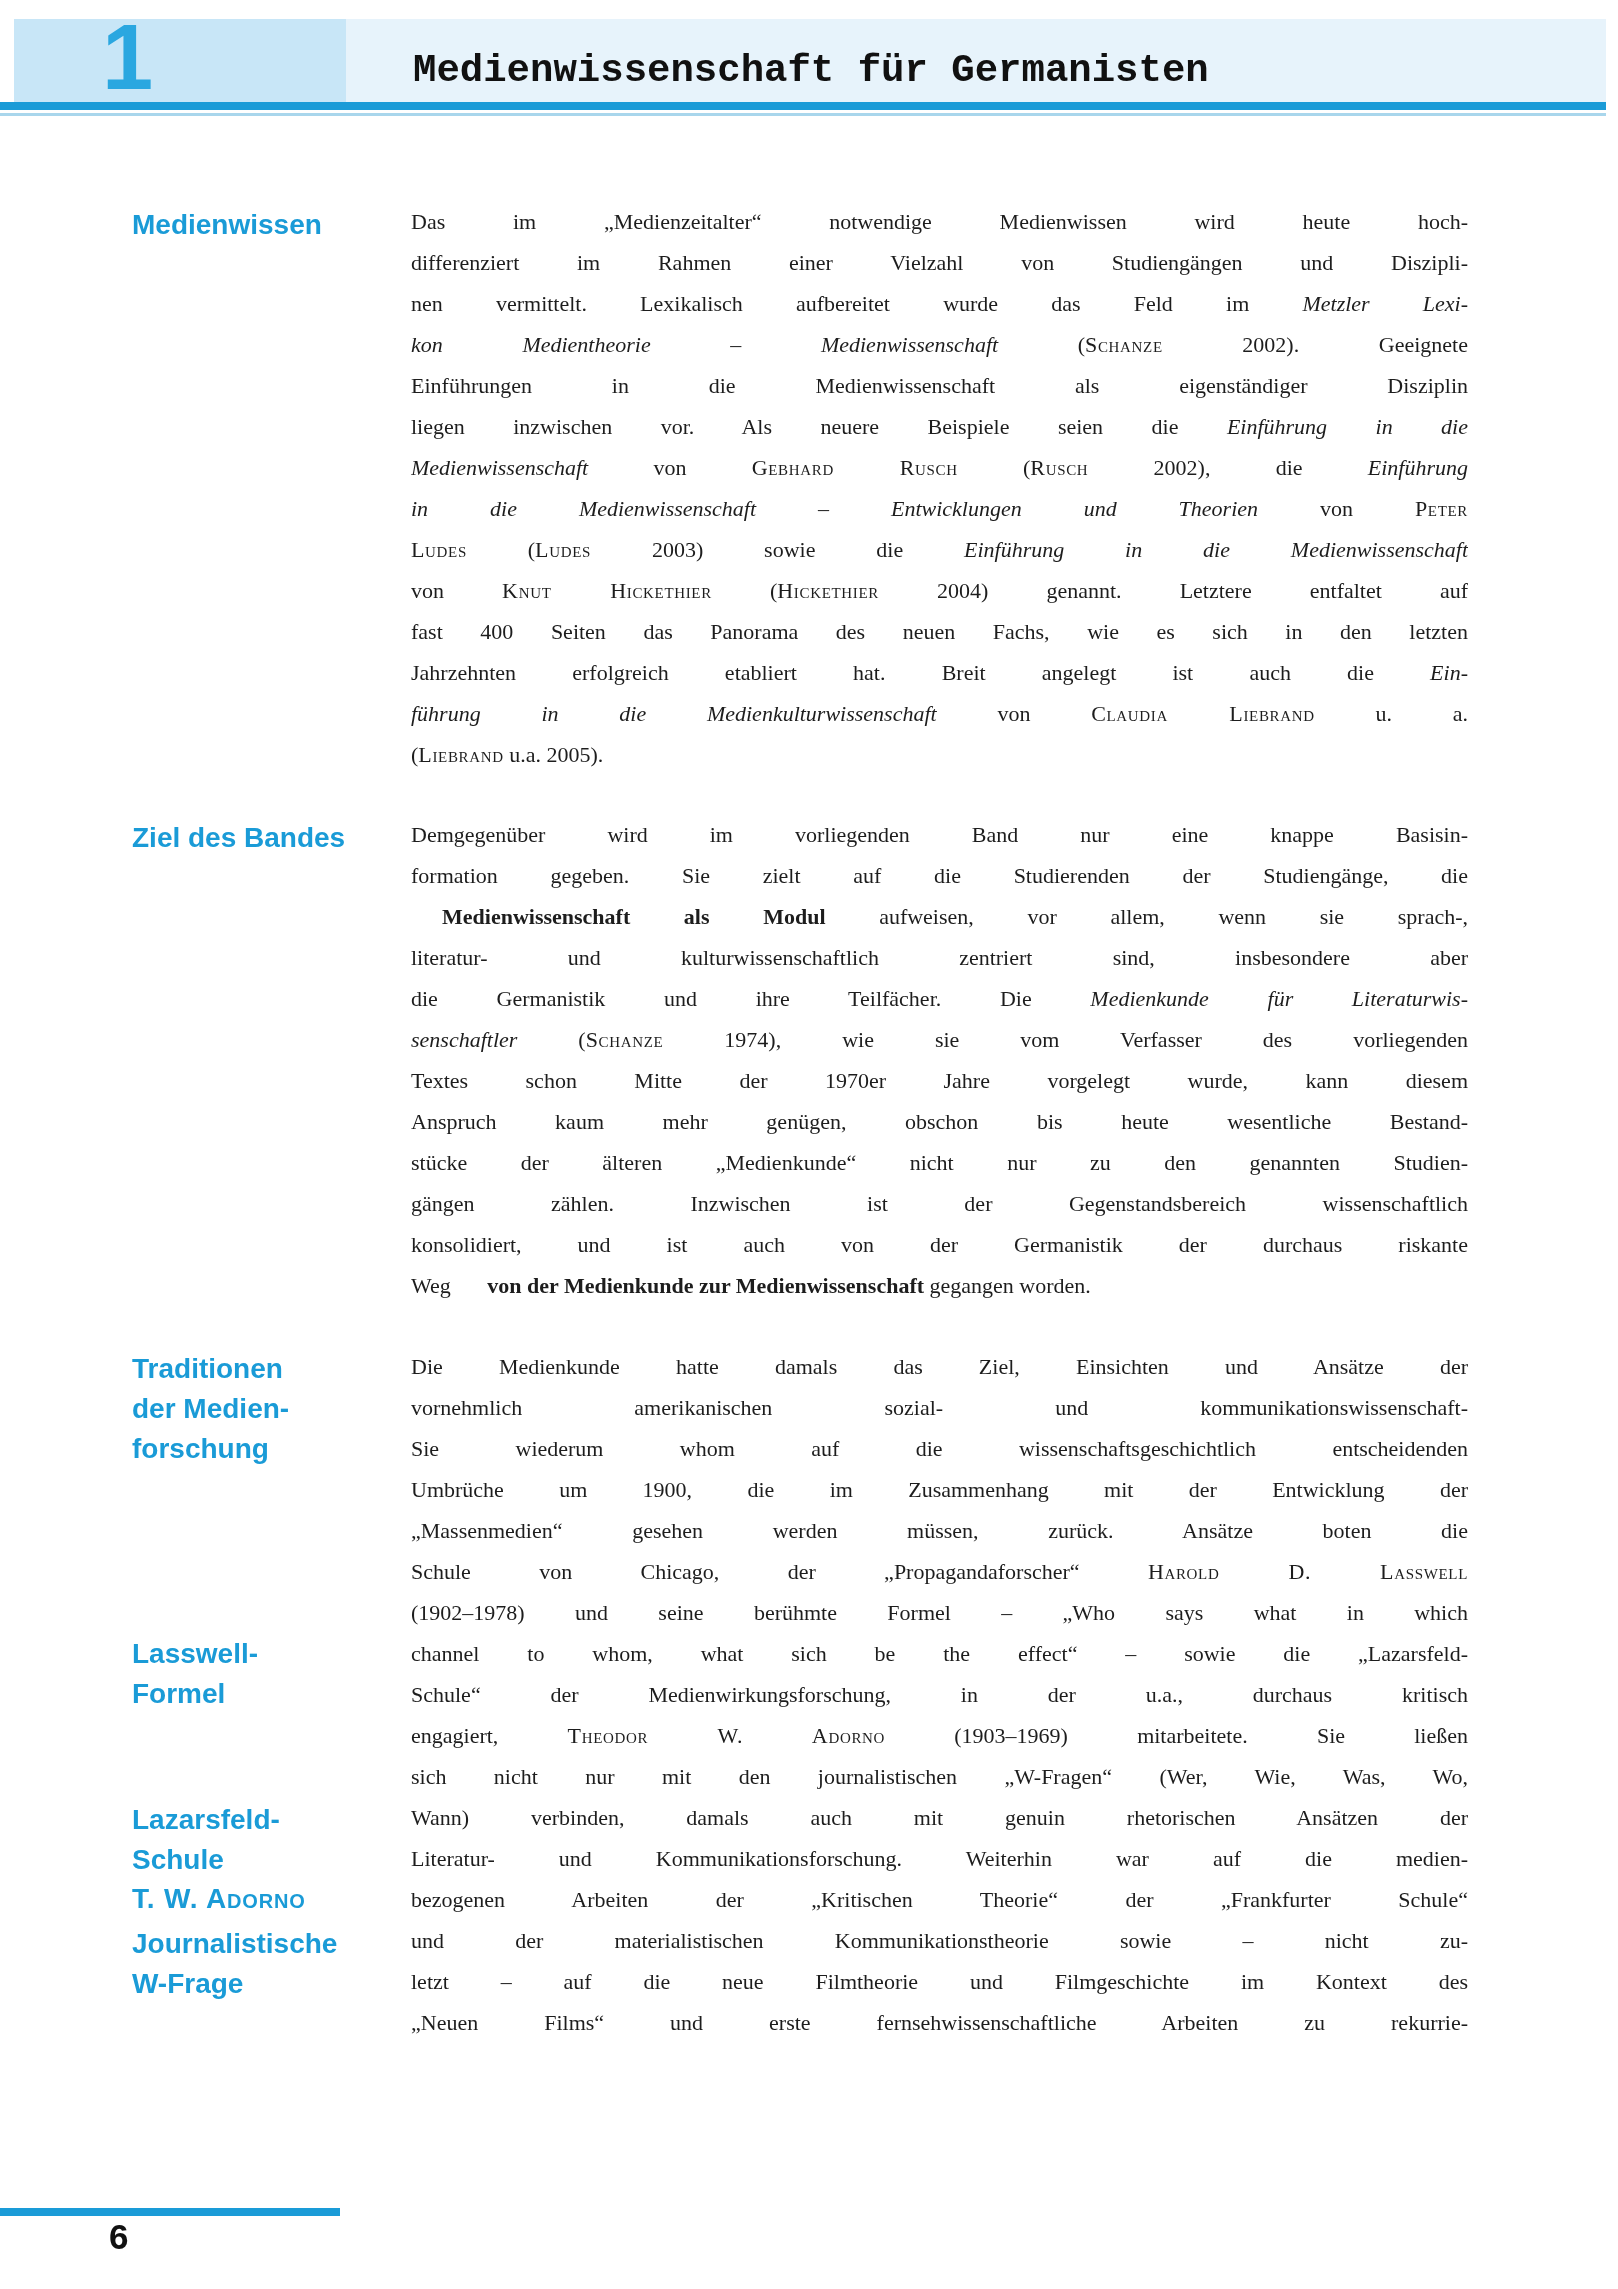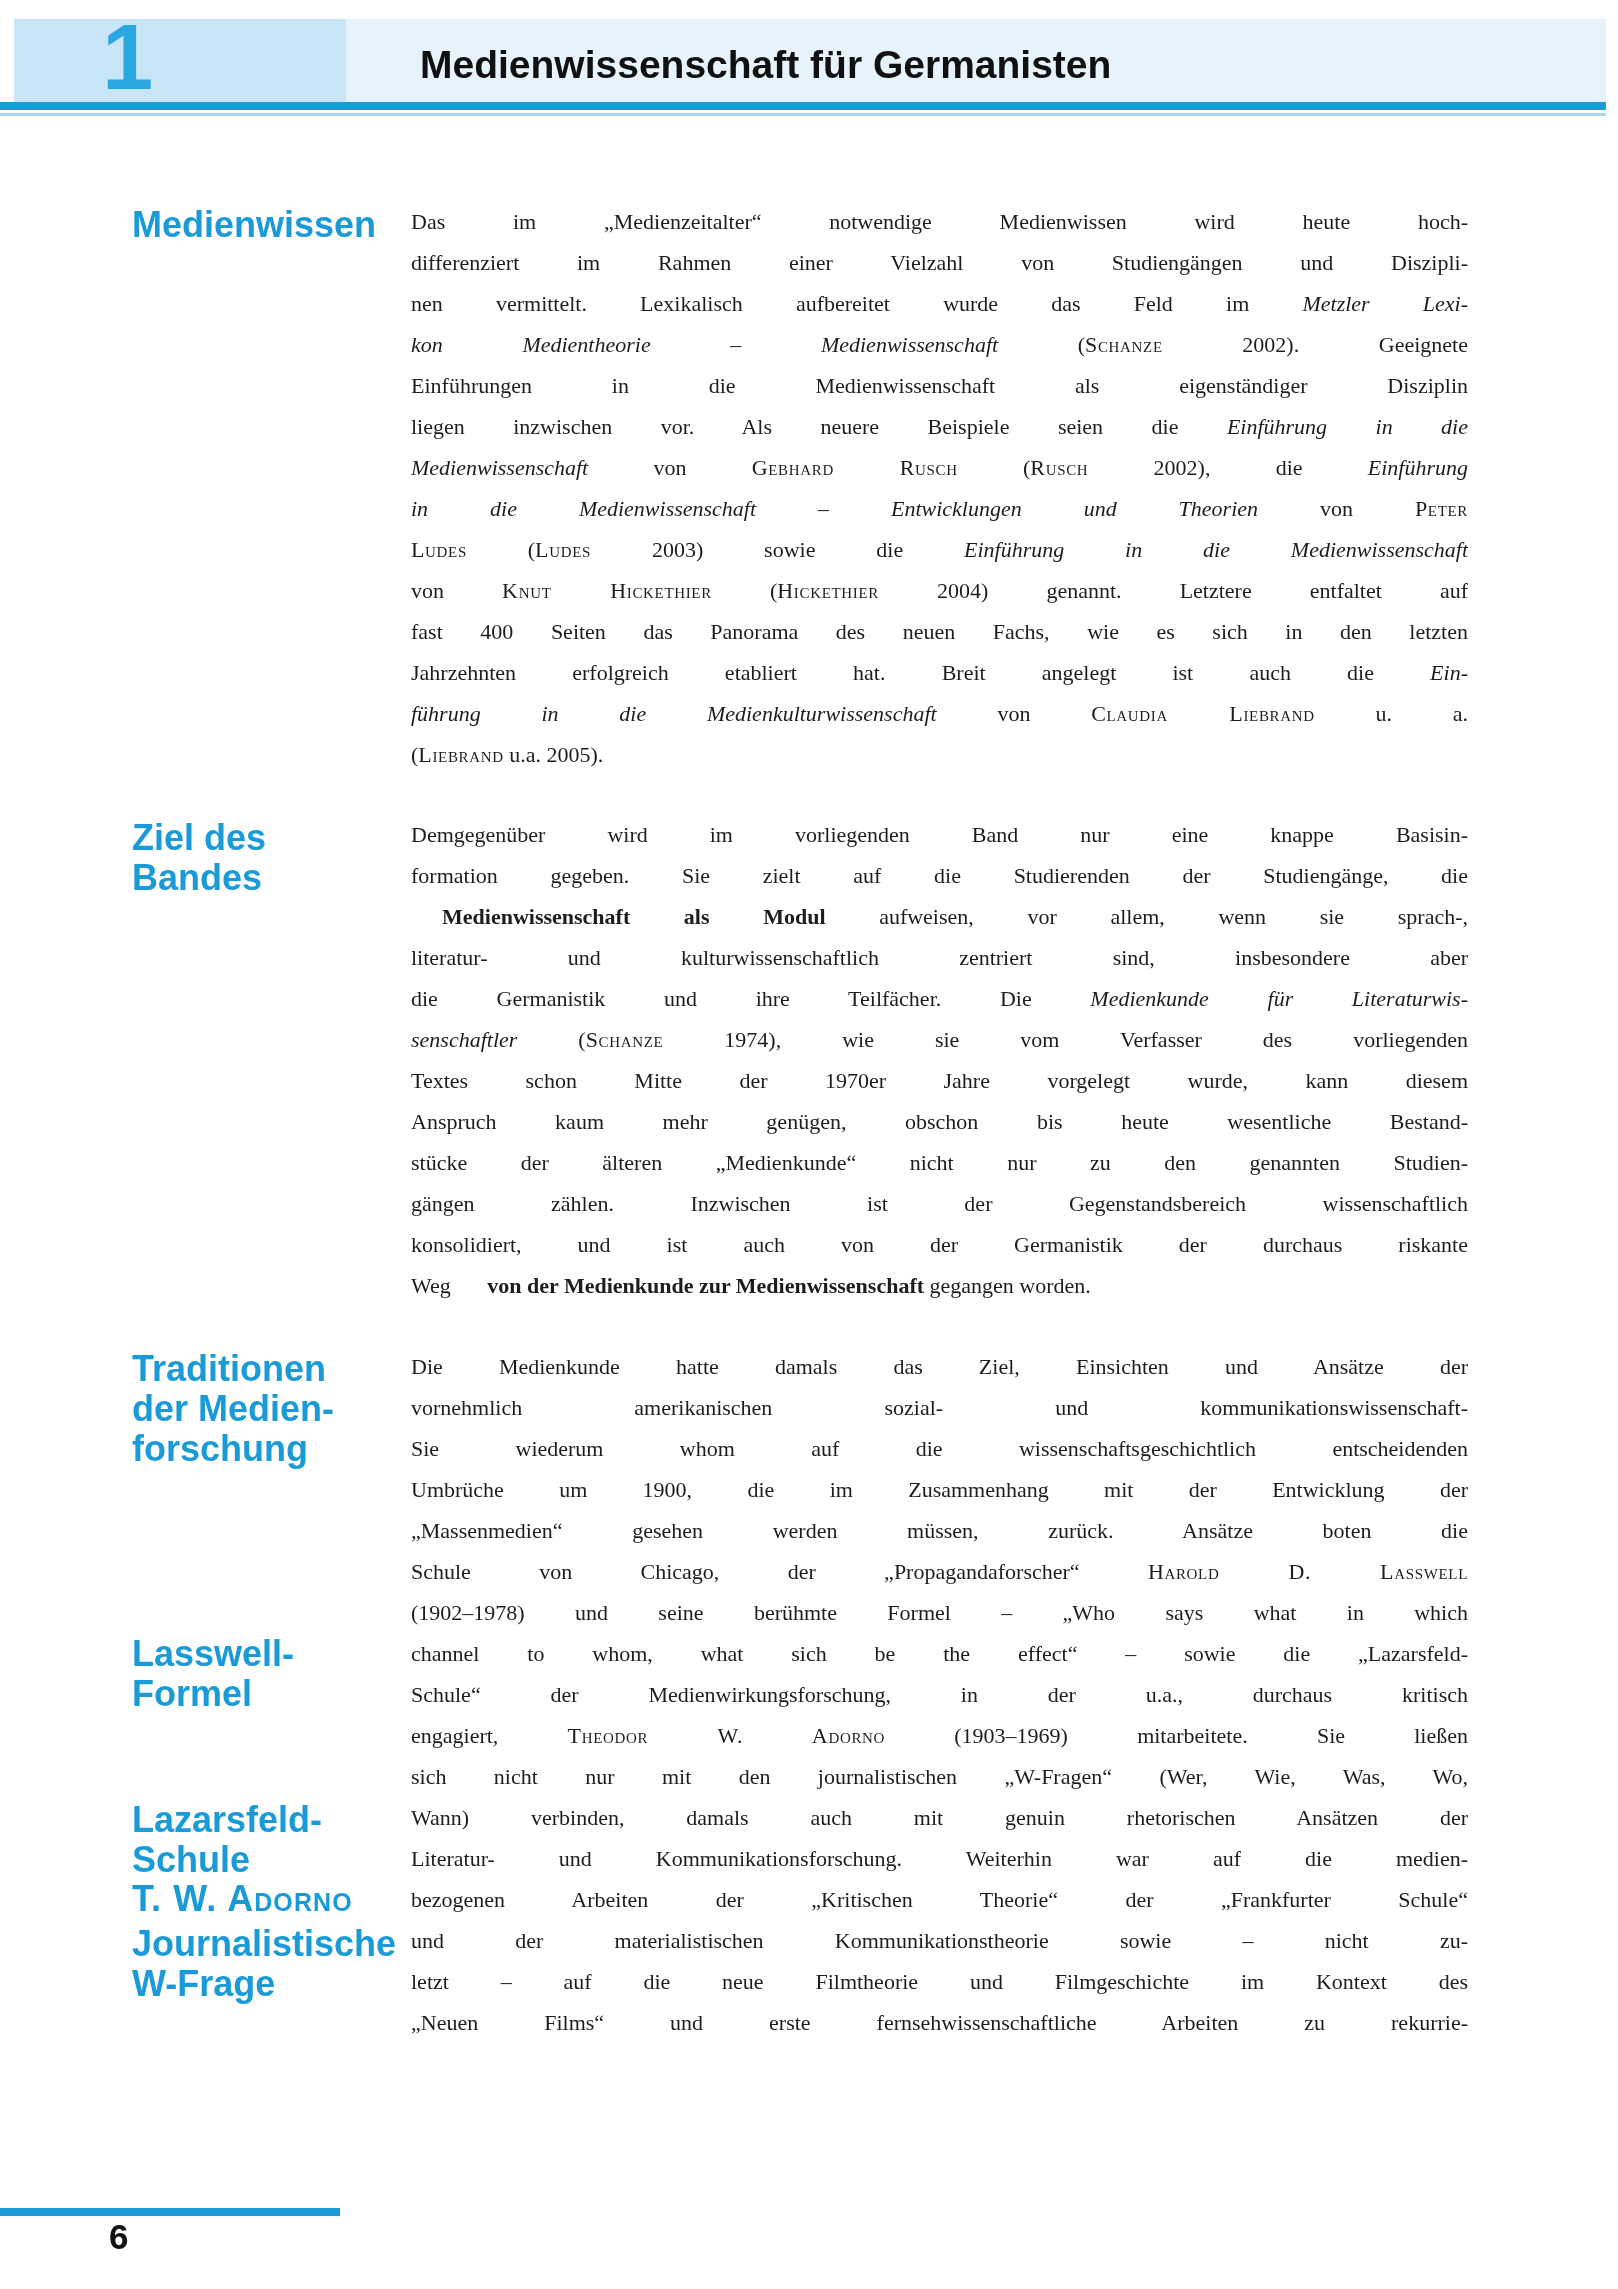--- a/index.html
+++ b/index.html
@@ -19,33 +19,33 @@
   .chapter-box{
     position:absolute; left:0; top:0; width:332px; height:83px;
     background:var(--box-bg);
   }
   .chapter-num{
     position:absolute; left:88px; top:-7.4px;
     font-family:"Liberation Sans", sans-serif; font-weight:bold;
     font-size:92px; line-height:92px; color:var(--numeral);
   }
   .chapter-title{
-    position:absolute; left:397px; bottom:7.4px; margin:9px;
-    font-family:Liberation Sans, sans-serif; font-weight:bold;
+    position:absolute; left:397px; bottom:7.4px; margin:2px;
+    font-family:Liberation Mono, monospace; font-weight:bold;
     font-size:39px; line-height:41px; color:var(--title);
   }
   .rule{position:absolute; background:var(--accent);}
   .rule-top{left:0; top:102px; width:1606px; height:8.3px;}
   .rule-thin{position:absolute; left:0; top:113px; width:1606px; height:2.8px; background:var(--thin-rule);}
   .footer-rule{left:0; top:2208px; width:340px; height:8.3px;}
   
   .margin-note{
     position:absolute; left:132px; width:249px;
     font-family:"Liberation Sans", sans-serif; font-weight:bold;
-    font-size:36px; line-height:40px; color:var(--accent);
+    font-size:28px; line-height:40px; color:var(--accent);
   }
   .mn0{top:205px}.mn1{top:818px}.mn2{top:1349px}.mn3{top:1634px}
   .mn4{top:1800px}.mn5{top:1879px}.mn6{top:1924px}
   
   .para{position:absolute; left:411px; width:1057px;}
   .p0{top:201px}.p1{top:814px}.p2{top:1346px}
   .bodyline{
     height:41px; line-height:41px; font-size:22px;
     text-align:justify; text-align-last:justify; overflow:hidden;
   }

